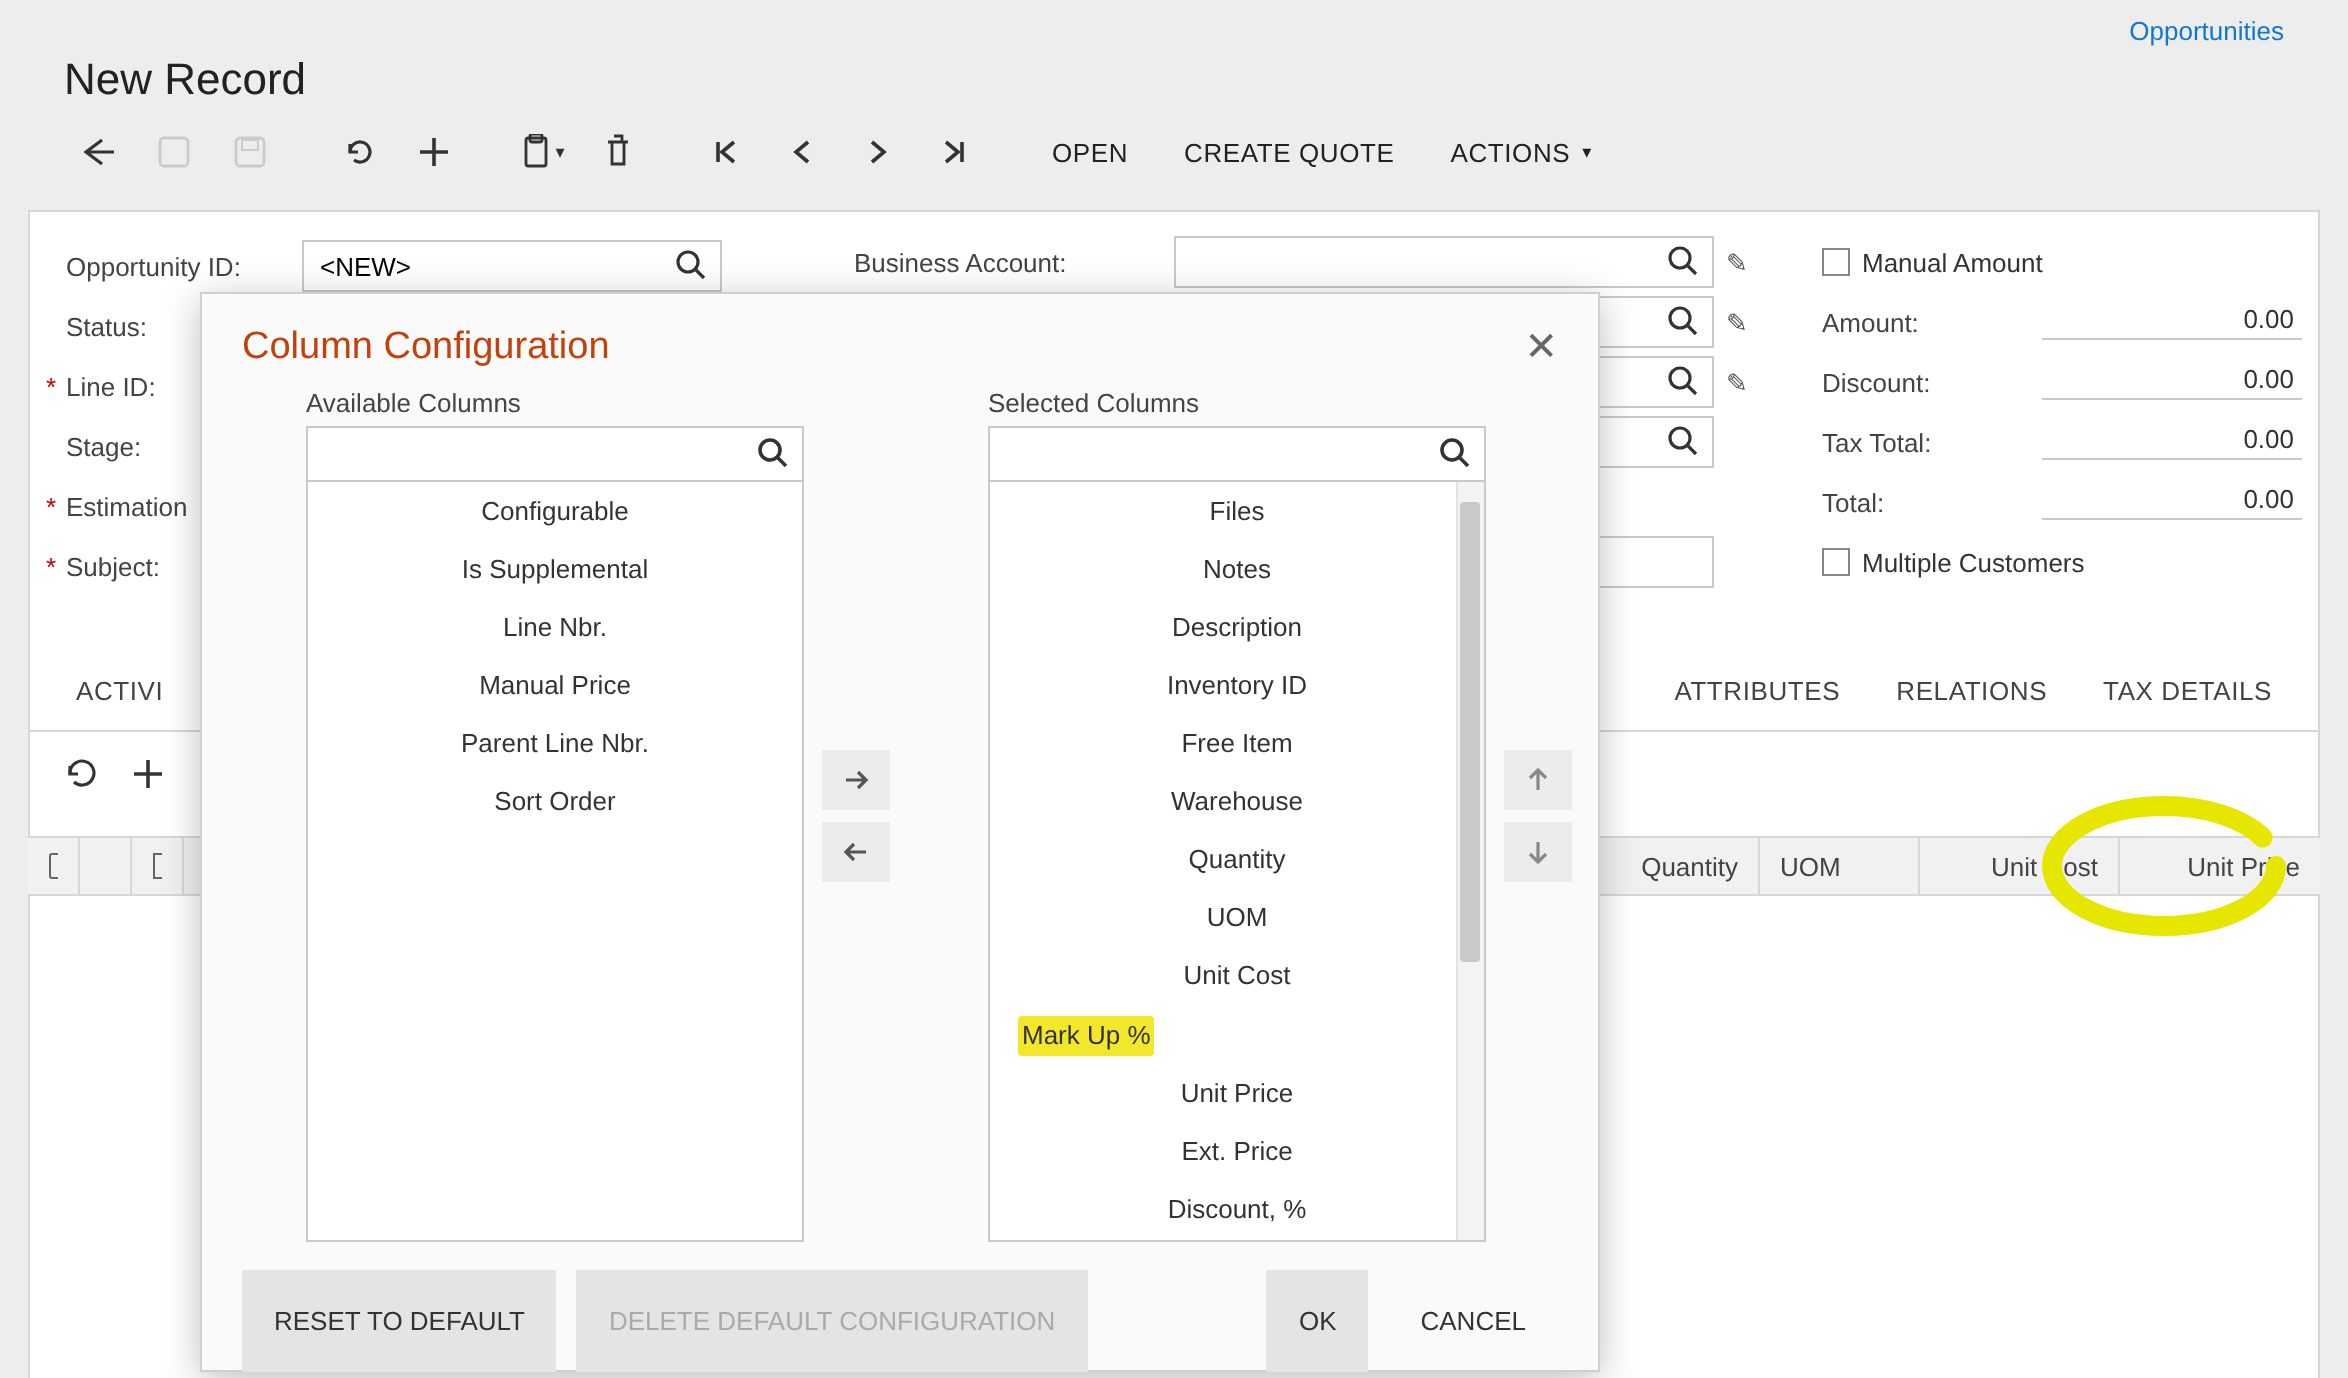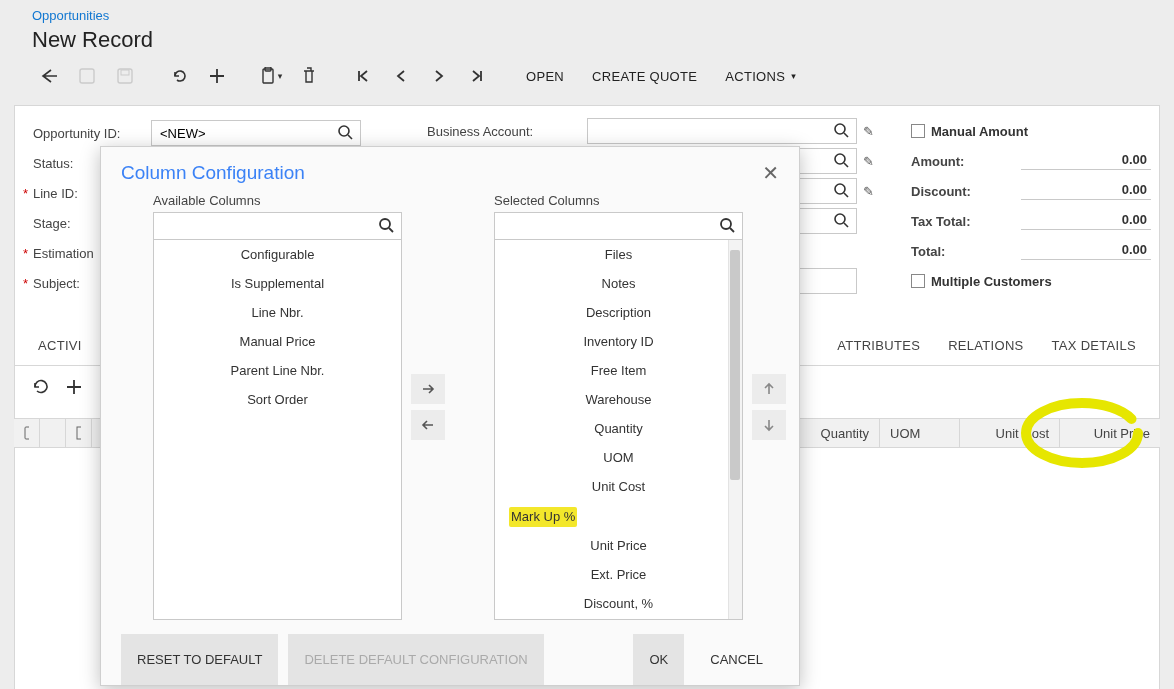--- a/index.html
+++ b/index.html
@@ -1,47 +1,47 @@
 <!DOCTYPE html>
 <html><head>
 <meta charset="utf-8">
 <style>
   * { box-sizing: border-box; font-family: Arial, sans-serif; }
   body { margin:0; background:#ededed; font-size:13px; color:#333; }
   .page { width:1174px; height:689px; position:relative; background:#ededed; overflow:hidden; }
-  .breadcrumb { padding:8px 32px 0; color:#1177d1; font-size:13px; }
+  .breadcrumb { padding:8px 32px 0; color:#1177d1; font-size:13px;text-align:right; }
   .title { padding:4px 32px 8px; font-size:22px; color:#222; }
   .toolbar { display:flex; align-items:center; padding:0 32px 14px; gap:4px; }
   .tbtn { width:34px; height:30px; display:flex; align-items:center; justify-content:center; color:#333; }
   .tbtn.dis { opacity:.4; }
   .tsep { width:12px; }
   .ttxt { padding:0 12px; font-size:13px; letter-spacing:.3px; color:#222; display:flex; align-items:center; gap:6px; }
   .main { background:#fff; margin:0 14px; border:1px solid #d7d7d7; padding:12px 18px 0; position:relative; height:590px;}
   .formrow { display:flex; align-items:center; height:30px; }
   .lbl { width:118px; color:#444; font-size:13px; position:relative; }
   .req::before { content:"*"; color:#c00; position:absolute; left:-10px; }
   .inp { border:1px solid #c9c9c9; height:26px; display:flex; align-items:flex-start; padding:0 6px; background:#fff; position:relative; }
   .inp .mag { position:absolute; right:6px; top:4px; }
   .pencil { margin-left:6px; color:#555; }
-  .rightcol { position:absolute; right:8px; top:10px; width:240px;font-weight:bold; }
+  .rightcol { position:absolute; right:8px; top:10px; width:240px; }
   .rc-row { display:flex; align-items:center; height:30px; }
   .rc-lbl { width:110px; color:#444; }
   .rc-val { flex:1; text-align:right; border-bottom:1px solid #c9c9c9; padding:0 4px 2px;}
   .chk { width:14px; height:14px; border:1px solid #888; margin-right:6px; display:inline-block;}
   .tabs { position:absolute; top:338px; left:14px; right:14px; display:flex; gap:28px; padding:0 24px 12px; border-bottom:1px solid #d7d7d7; color:#444; letter-spacing:.3px; font-size:13px; }
   .gridtools { position:absolute; top:378px; left:32px; display:flex; gap:16px; align-items:center; }
   .gridhead { position:absolute; top:418px; left:14px; right:14px; height:30px; display:flex; background:#f1f1f1; border-top:1px solid #d7d7d7; border-bottom:1px solid #d7d7d7; align-items:center; font-size:13px; color:#444;}
   .gh { padding:0 10px; border-right:1px solid #d7d7d7; height:30px; display:flex; align-items:center; }
   
   .circle { position:absolute; top:398px; right:28px; width:128px; height:70px; }
   
   .overlay { position:absolute; inset:0; }
   .modal { position:absolute; left:100px; top:146px; width:700px; height:540px; background:#fafafa; border:1px solid #cfcfcf; box-shadow:0 4px 18px rgba(0,0,0,.25); }
   .mhead { display:flex; justify-content:space-between; align-items:center; padding:14px 20px 8px; }
-  .mtitle { font-size:19px; color:#3b82f6; }
+  .mtitle { font-size:19px; color:#c2410c; }
   .close { font-size:20px; color:#666; }
   .cols { display:flex; gap:8px; padding:0 12px;}
   .colbox { flex:1;margin-left:40px; }
   .colbox h4 { font-weight:normal; font-size:13px; color:#444; margin:0 0 4px; }
   .searchwrap { border:1px solid #c9c9c9; height:28px; position:relative; background:#fff;}
   .searchwrap svg { position:absolute; right:6px; top:5px;}
   .listbox { border:1px solid #c9c9c9; border-top:none; height:380px; overflow:hidden; background:#fff; position:relative;}
   .li { padding:7px 14px; font-size:13px; color:#333;text-align:center;}
   .li.hl { background:#f3e72b; display:inline-block; margin-left:14px; padding:0 2px; line-height:20px; margin-top:6px; margin-bottom:4px; border-radius:2px;}
   .scrollbar { position:absolute; right:0; top:0; bottom:0; width:14px; background:#f3f3f3; border-left:1px solid #e3e3e3;}

